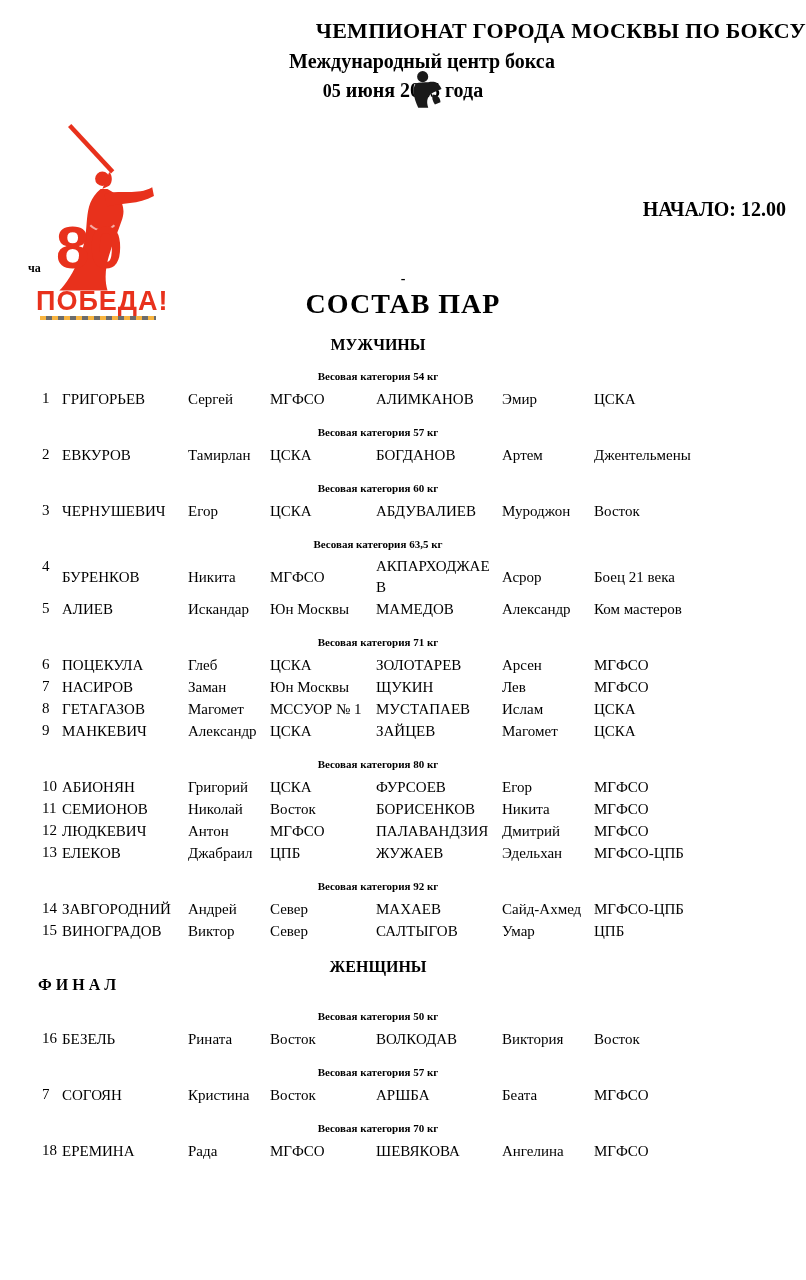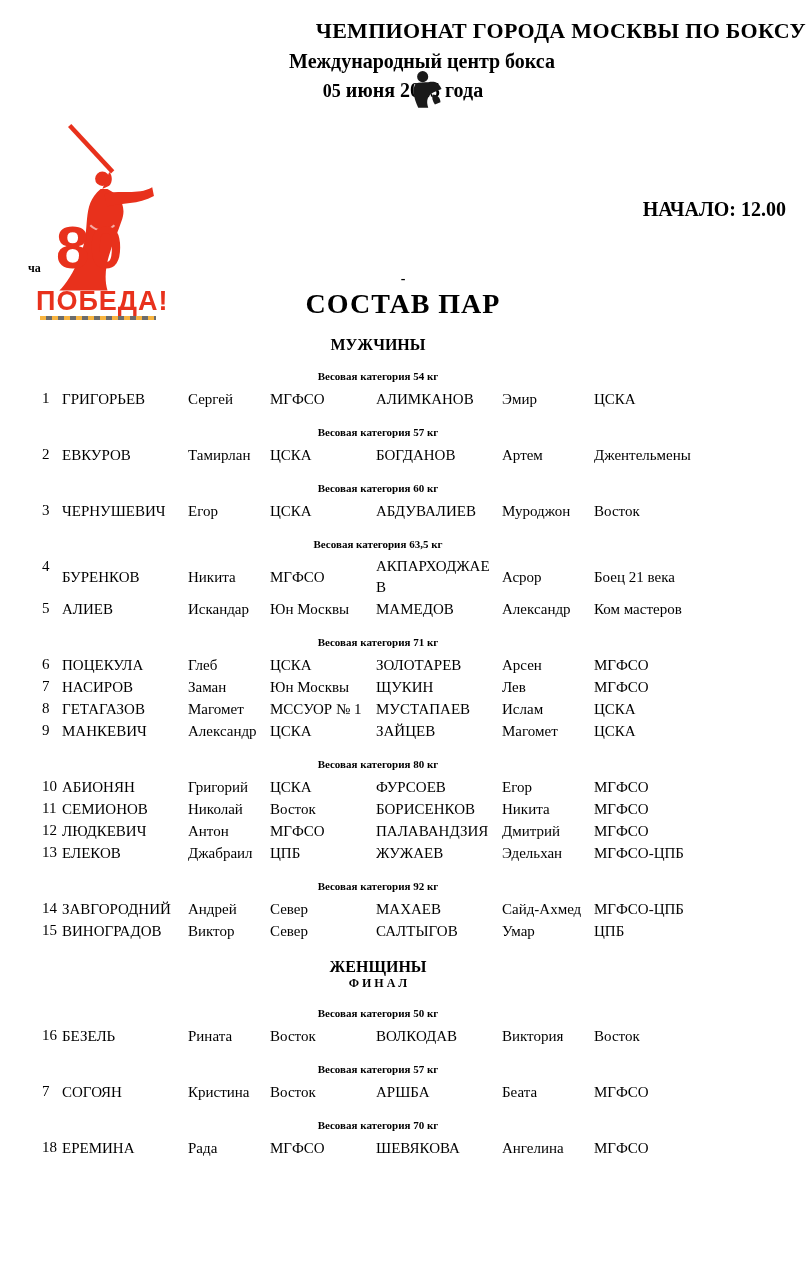--- a/index.html
+++ b/index.html
@@ -93,23 +93,22 @@
   }
   .sec-title{
     width:680px;
     text-align:center;
     font-weight:bold;
     font-size:16px;
     margin-top:16px;
   }
   .sec-subtitle{
     width:680px;
-    text-align:center;
-    font-weight:bold;
-    font-size:12px;
+    font-weight:bold;
+    font-size:16px;
   }
   .cat-title{
     width:680px;
     text-align:center;
     font-weight:bold;
     font-size:11px;
     margin-top:16px;
     margin-bottom:6px;
   }
   .bout-row{

